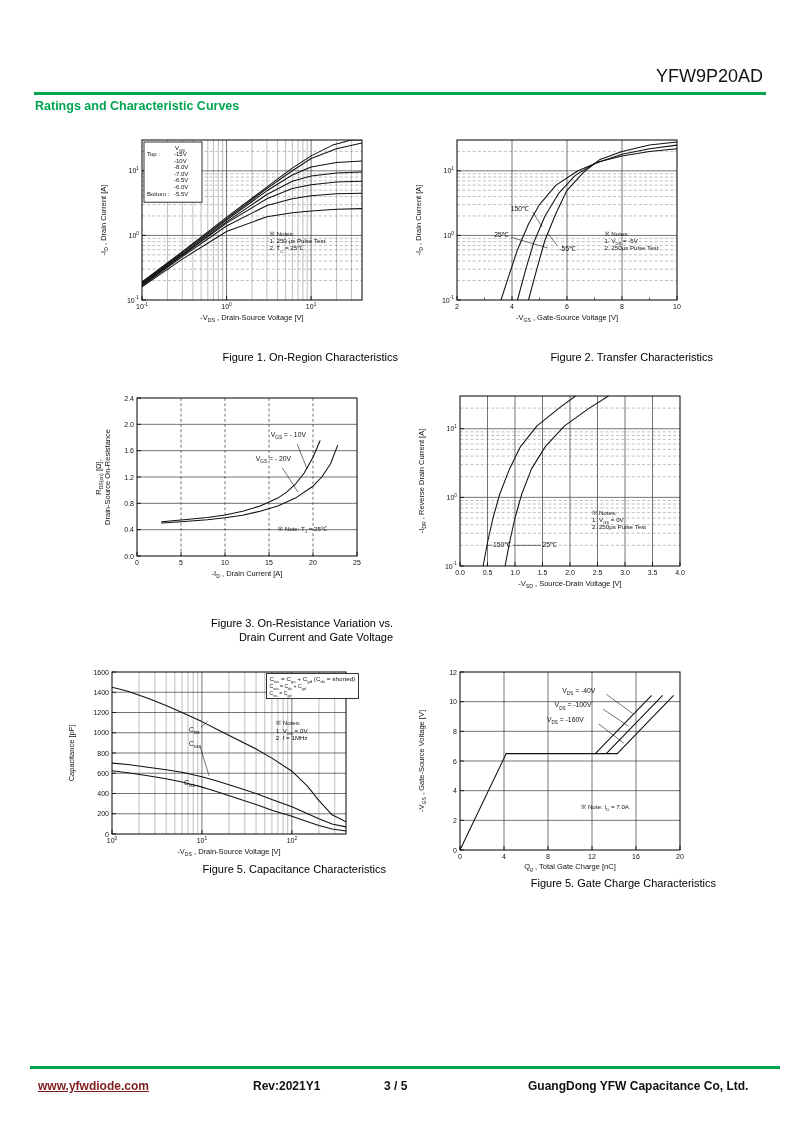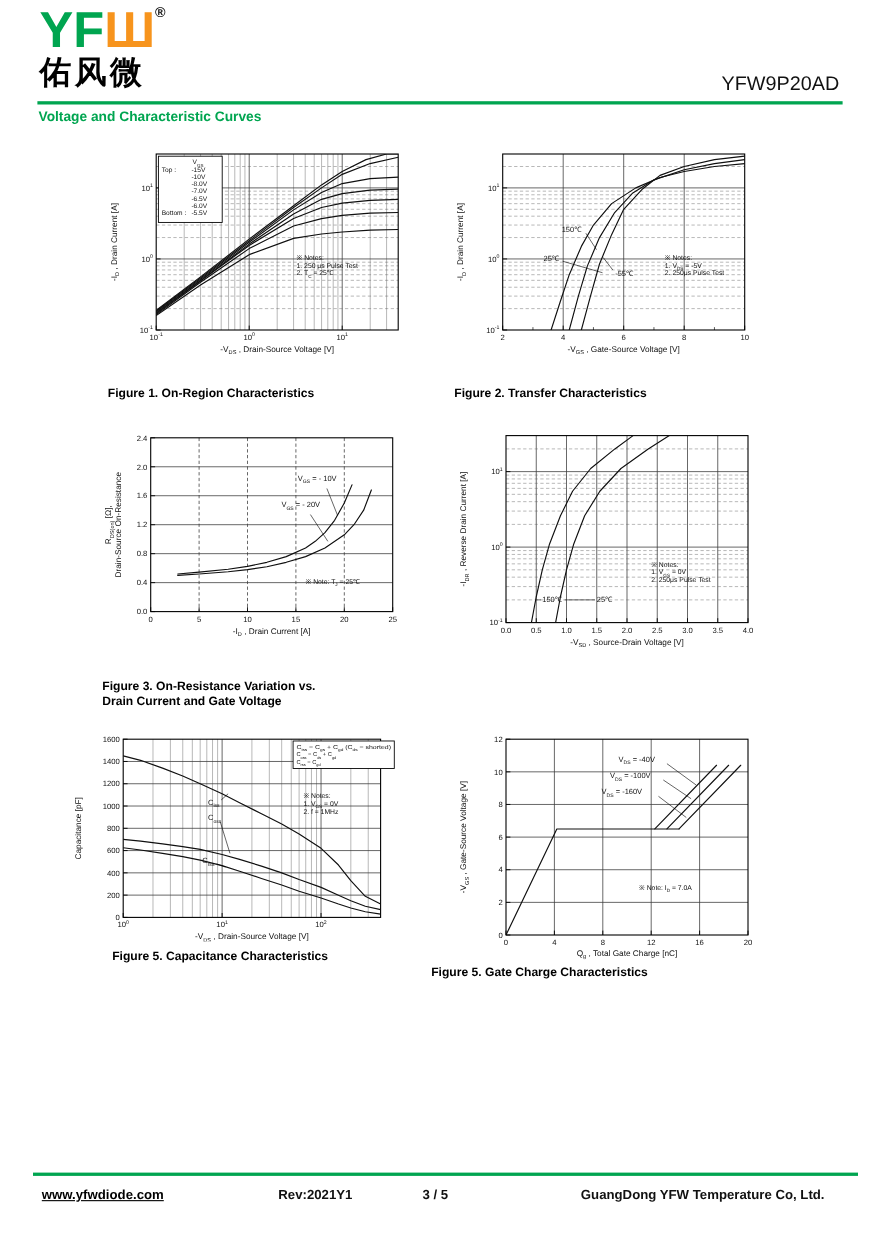--- a/index.html
+++ b/index.html
@@ -9,42 +9,38 @@
   .logo{position:absolute;left:36px;top:4px;line-height:1}
   .logo-main{font-size:46px;font-weight:bold;letter-spacing:0px}
   .logo-yf{color:#00A550}
   .logo-w{color:#F7941D}
   .logo-reg{font-size:13px;color:#111;vertical-align:28px;font-weight:bold}
   .logo-cn{font-size:29px;font-weight:bold;letter-spacing:3px;margin-top:2px;color:#000}
   .part-number{position:absolute;right:37px;top:66px;font-size:18px;font-weight:normal}
   .header-rule{position:absolute;left:34px;width:732px;top:92px;height:3px;background:#00A550}
   .section-title{position:absolute;left:35px;top:99px;font-size:12.5px;font-weight:bold;color:#00A550}
   .figure{position:absolute}
-  .figcap{font-weight:bold;font-size:11px;text-align:left;white-space:pre-line;line-height:1.3;color:#000}
+  .figcap{font-weight:normal;font-size:11px;text-align:right;white-space:pre-line;line-height:1.3;color:#000}
   .footer-rule{position:absolute;left:30px;width:750px;top:1066px;height:3px;background:#00A550}
   .footer{position:absolute;left:0;top:1079px;width:800px;font-size:12px;font-weight:bold}
-  .footer-link{position:absolute;left:38px;color:#000000;text-decoration:underline}
+  .footer-link{position:absolute;left:38px;color:#7f1d1d;text-decoration:underline}
   .footer-rev{position:absolute;left:253px}
   .footer-page{position:absolute;left:384px}
   .footer-company{position:absolute;left:528px}
   svg text{font-family:"Liberation Sans",sans-serif}
 </style>
 </head>
 <body>
 
 <div class="page">
 
-  <div class="logo">
-    <div class="logo-main"><span class="logo-yf">YF</span><span class="logo-w">Ш</span><span class="logo-reg">®</span></div>
-    <div class="logo-cn">佑风微</div>
-  </div>
 
   <div class="part-number">YFW9P20AD</div>
   <div class="header-rule"></div>
-  <div class="section-title">Voltage and Characteristic Curves</div>
+  <div class="section-title">Ratings and Characteristic Curves</div>
 
   <figure class="figure" style="left:98px;top:130px;width:300px">
     <div><svg width="300" height="210" viewBox="0 0 300 210">
           <line x1="69.45160344757352" y1="10" x2="69.45160344757352" y2="170" stroke="#5c5c5c" stroke-width="0.4"></line>
           <line x1="84.33983704762932" y1="10" x2="84.33983704762932" y2="170" stroke="#5c5c5c" stroke-width="0.4"></line>
           <line x1="94.90320689514702" y1="10" x2="94.90320689514702" y2="170" stroke="#5c5c5c" stroke-width="0.4"></line>
           <line x1="103.09679310485298" y1="10" x2="103.09679310485298" y2="170" stroke="#5c5c5c" stroke-width="0.4"></line>
           <line x1="109.79144049520282" y1="10" x2="109.79144049520282" y2="170" stroke="#5c5c5c" stroke-width="0.4"></line>
           <line x1="115.45168421280378" y1="10" x2="115.45168421280378" y2="170" stroke="#5c5c5c" stroke-width="0.4"></line>
           <line x1="120.35481034272053" y1="10" x2="120.35481034272053" y2="170" stroke="#5c5c5c" stroke-width="0.4"></line>
@@ -462,16 +458,16 @@
           <line x1="182.6" y1="65.91666666666666" x2="207.9" y2="85.2" stroke="#000" stroke-width="0.55"></line>
         </svg></div>
     <figcaption class="figcap" style="margin-top:0px;margin-left:-24px">Figure 5. Gate  Charge Characteristics</figcaption>
   </figure>
 
   <div class="footer-rule"></div>
   <div class="footer">
     <a class="footer-link" href="#">www.yfwdiode.com</a>
     <span class="footer-rev">Rev:2021Y1</span>
     <span class="footer-page">3 / 5</span>
-    <span class="footer-company">GuangDong YFW Temperature Co, Ltd.</span>
+    <span class="footer-company">GuangDong YFW Capacitance Co, Ltd.</span>
   </div>
 
 </div>
 
 </body></html>

